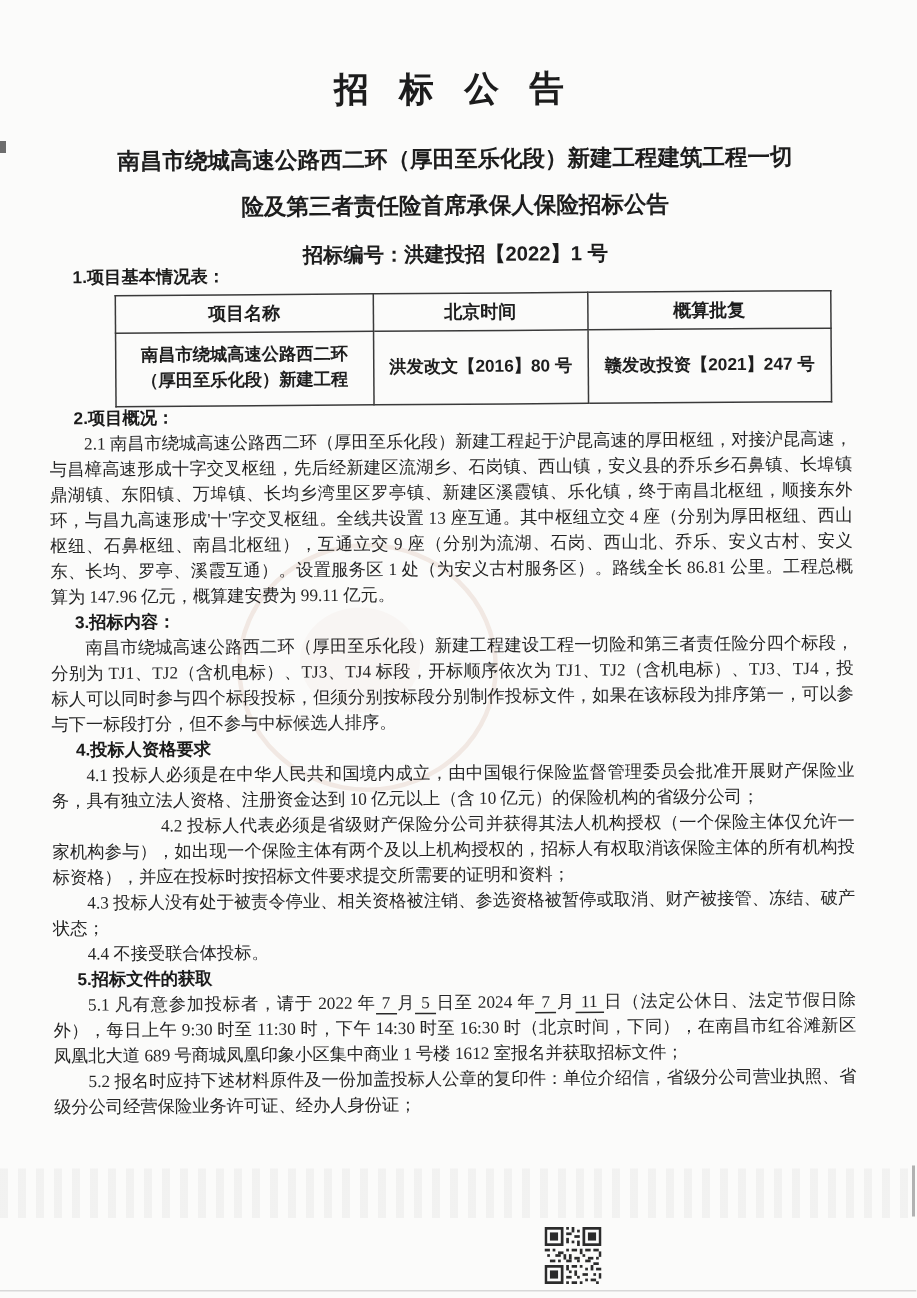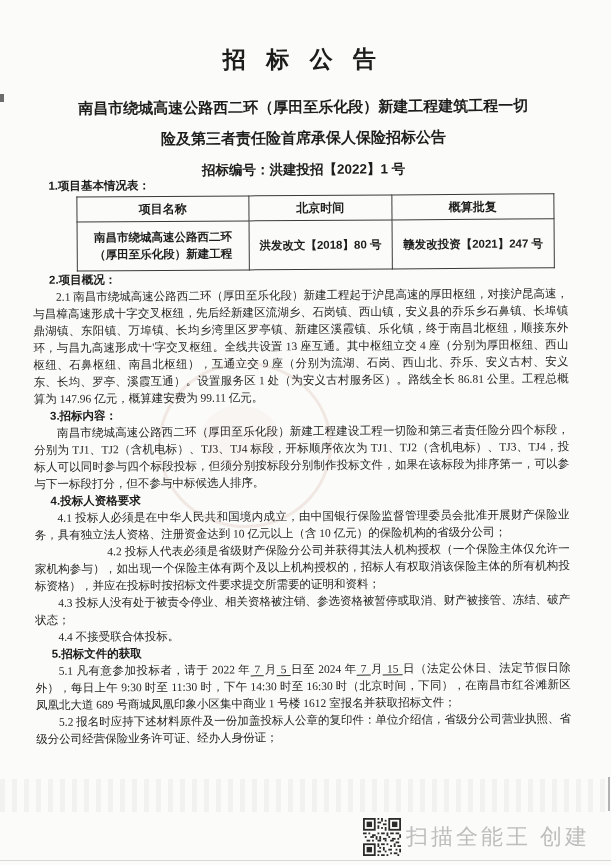--- a/index.html
+++ b/index.html
@@ -109,40 +109,40 @@
         <thead>
           <tr>
             <th style="width:36%">项目名称</th>
             <th style="width:30%">北京时间</th>
             <th style="width:34%">概算批复</th>
           </tr>
         </thead>
         <tbody>
           <tr>
             <td>南昌市绕城高速公路西二环（厚田至乐化段）新建工程</td>
-            <td>洪发改文【2018】80 号</td>
+            <td>洪发改文【2016】80 号</td>
             <td>赣发改投资【2021】247 号</td>
           </tr>
         </tbody>
       </table>
 
       <div class="h">2.项目概况：</div>
       <p>2.1 南昌市绕城高速公路西二环（厚田至乐化段）新建工程起于沪昆高速的厚田枢纽，对接沪昆高速，与昌樟高速形成十字交叉枢纽，先后经新建区流湖乡、石岗镇、西山镇，安义县的乔乐乡石鼻镇、长埠镇鼎湖镇、东阳镇、万埠镇、长均乡湾里区罗亭镇、新建区溪霞镇、乐化镇，终于南昌北枢纽，顺接东外环，与昌九高速形成'十'字交叉枢纽。全线共设置 13 座互通。其中枢纽立交 4 座（分别为厚田枢纽、西山枢纽、石鼻枢纽、南昌北枢纽），互通立交 9 座（分别为流湖、石岗、西山北、乔乐、安义古村、安义东、长均、罗亭、溪霞互通）。设置服务区 1 处（为安义古村服务区）。路线全长 86.81 公里。工程总概算为 147.96 亿元，概算建安费为 99.11 亿元。</p>
 
       <div class="h">3.招标内容：</div>
       <p>南昌市绕城高速公路西二环（厚田至乐化段）新建工程建设工程一切险和第三者责任险分四个标段，分别为 TJ1、TJ2（含机电标）、TJ3、TJ4 标段，开标顺序依次为 TJ1、TJ2（含机电标）、TJ3、TJ4，投标人可以同时参与四个标段投标，但须分别按标段分别制作投标文件，如果在该标段为排序第一，可以参与下一标段打分，但不参与中标候选人排序。</p>
 
       <div class="h">4.投标人资格要求</div>
       <p>4.1 投标人必须是在中华人民共和国境内成立，由中国银行保险监督管理委员会批准开展财产保险业务，具有独立法人资格、注册资金达到 10 亿元以上（含 10 亿元）的保险机构的省级分公司；</p>
       <p class="ind6">4.2 投标人代表必须是省级财产保险分公司并获得其法人机构授权（一个保险主体仅允许一家机构参与），如出现一个保险主体有两个及以上机构授权的，招标人有权取消该保险主体的所有机构投标资格），并应在投标时按招标文件要求提交所需要的证明和资料；</p>
       <p>4.3 投标人没有处于被责令停业、相关资格被注销、参选资格被暂停或取消、财产被接管、冻结、破产状态；</p>
       <p>4.4 不接受联合体投标。</p>
 
       <div class="h">5.招标文件的获取</div>
-      <p><span>5.1 凡有意参加投标者，请于 2022 年</span><span class="u">7</span><span>月</span><span class="u">5</span><span>日至 2024 年</span><span class="u">7</span><span>月</span><span class="u">15</span><span>日（法定公休日、法定节假日除外），每日上午 9:30 时至 11:30 时，下午 14:30 时至 16:30 时（北京时间，下同），在南昌市红谷滩新区凤凰北大道 689 号商城凤凰印象小区集中商业 1 号楼 1612 室报名并获取招标文件；</span></p>
+      <p><span>5.1 凡有意参加投标者，请于 2022 年</span><span class="u">7</span><span>月</span><span class="u">5</span><span>日至 2024 年</span><span class="u">7</span><span>月</span><span class="u">11</span><span>日（法定公休日、法定节假日除外），每日上午 9:30 时至 11:30 时，下午 14:30 时至 16:30 时（北京时间，下同），在南昌市红谷滩新区凤凰北大道 689 号商城凤凰印象小区集中商业 1 号楼 1612 室报名并获取招标文件；</span></p>
       <p>5.2 报名时应持下述材料原件及一份加盖投标人公章的复印件：单位介绍信，省级分公司营业执照、省级分公司经营保险业务许可证、经办人身份证；</p>
 
     </div>
   </div>
 
   <div class="stripe-band"></div>
 
   <div class="footer">
     <svg class="qr" viewBox="0 0 21 21" xmlns="http://www.w3.org/2000/svg">
       <g fill="#2b2b2b">
@@ -200,20 +200,19 @@
         <rect x="8" y="18" width="2" height="1"></rect>
           <rect x="12" y="18" width="1" height="1"></rect>
           <rect x="15" y="19" width="1" height="1"></rect>
         <rect x="8" y="20" width="1" height="1"></rect>
           <rect x="10" y="20" width="2" height="1"></rect>
           <rect x="13" y="20" width="1" height="1"></rect>
         <rect x="17" y="19" width="2" height="1"></rect>
           <rect x="19" y="20" width="1" height="1"></rect>
       </g>
     </svg>
-    <div class="watermark">扫描全能王 创建</div>
   </div>
 
   <div class="bottom-line"></div>
   <div class="edge-mark-left"></div>
   <div class="edge-mark-right"></div>
 
 </div>
 
 </body></html>

